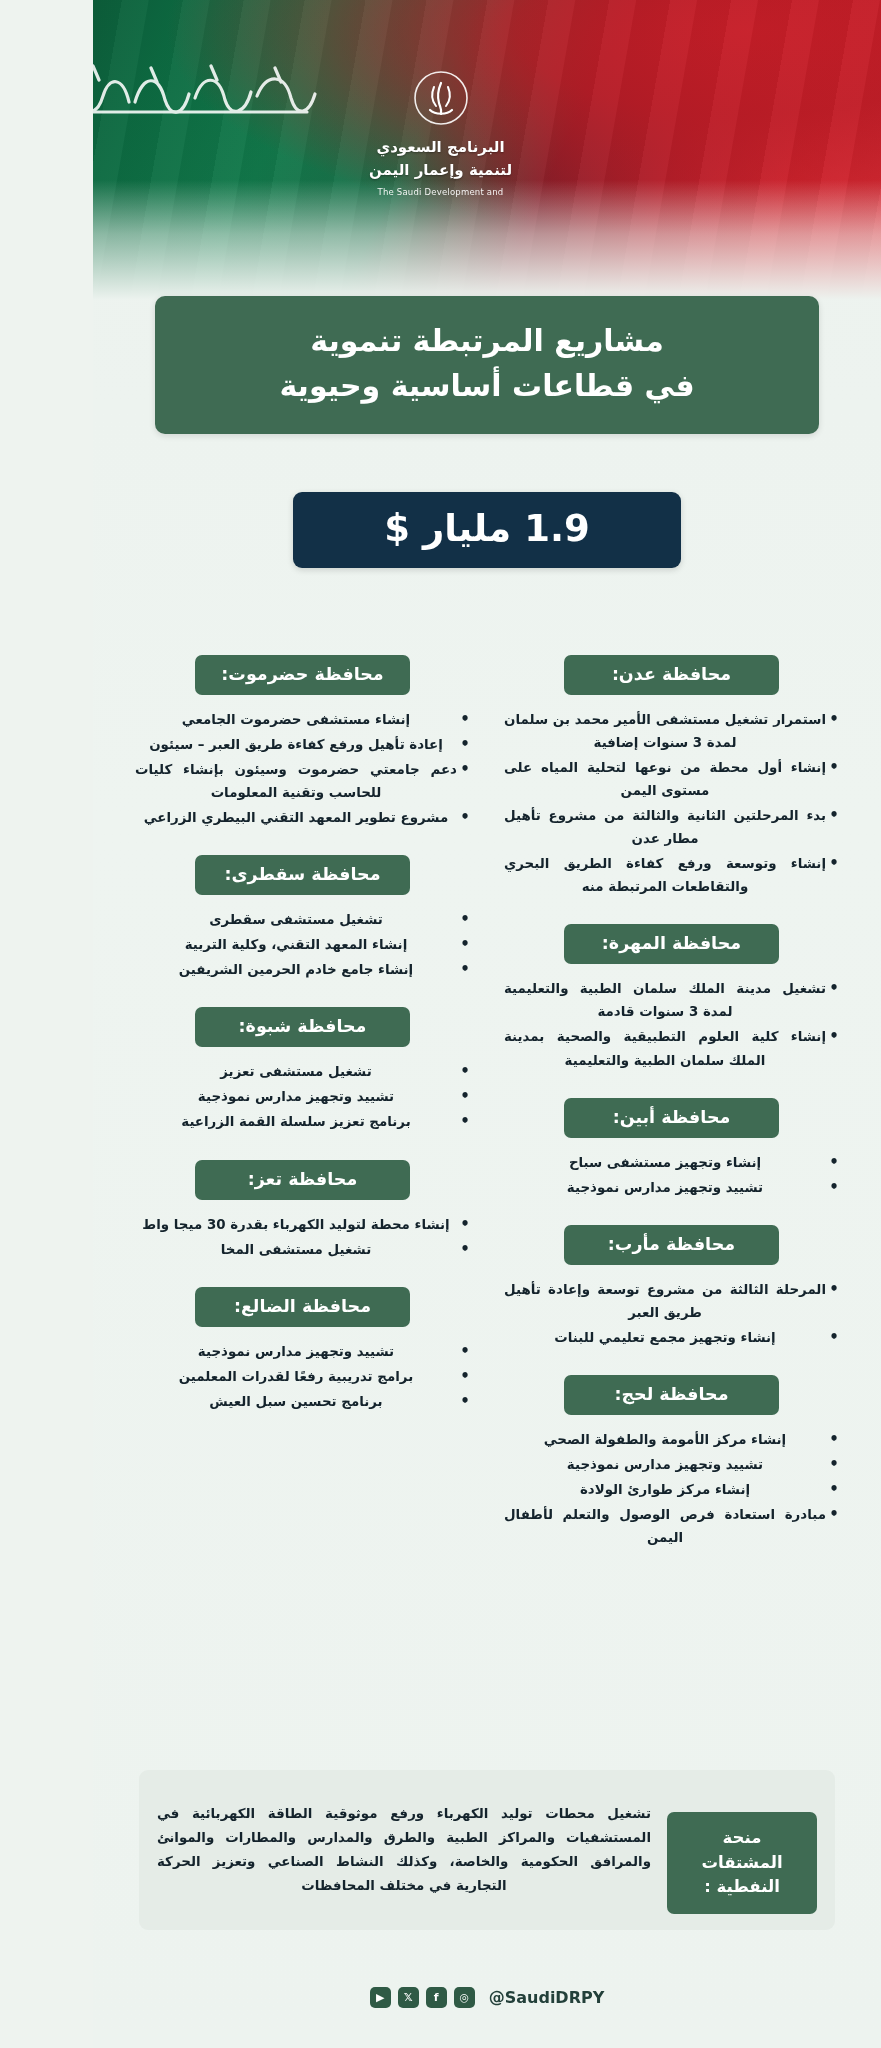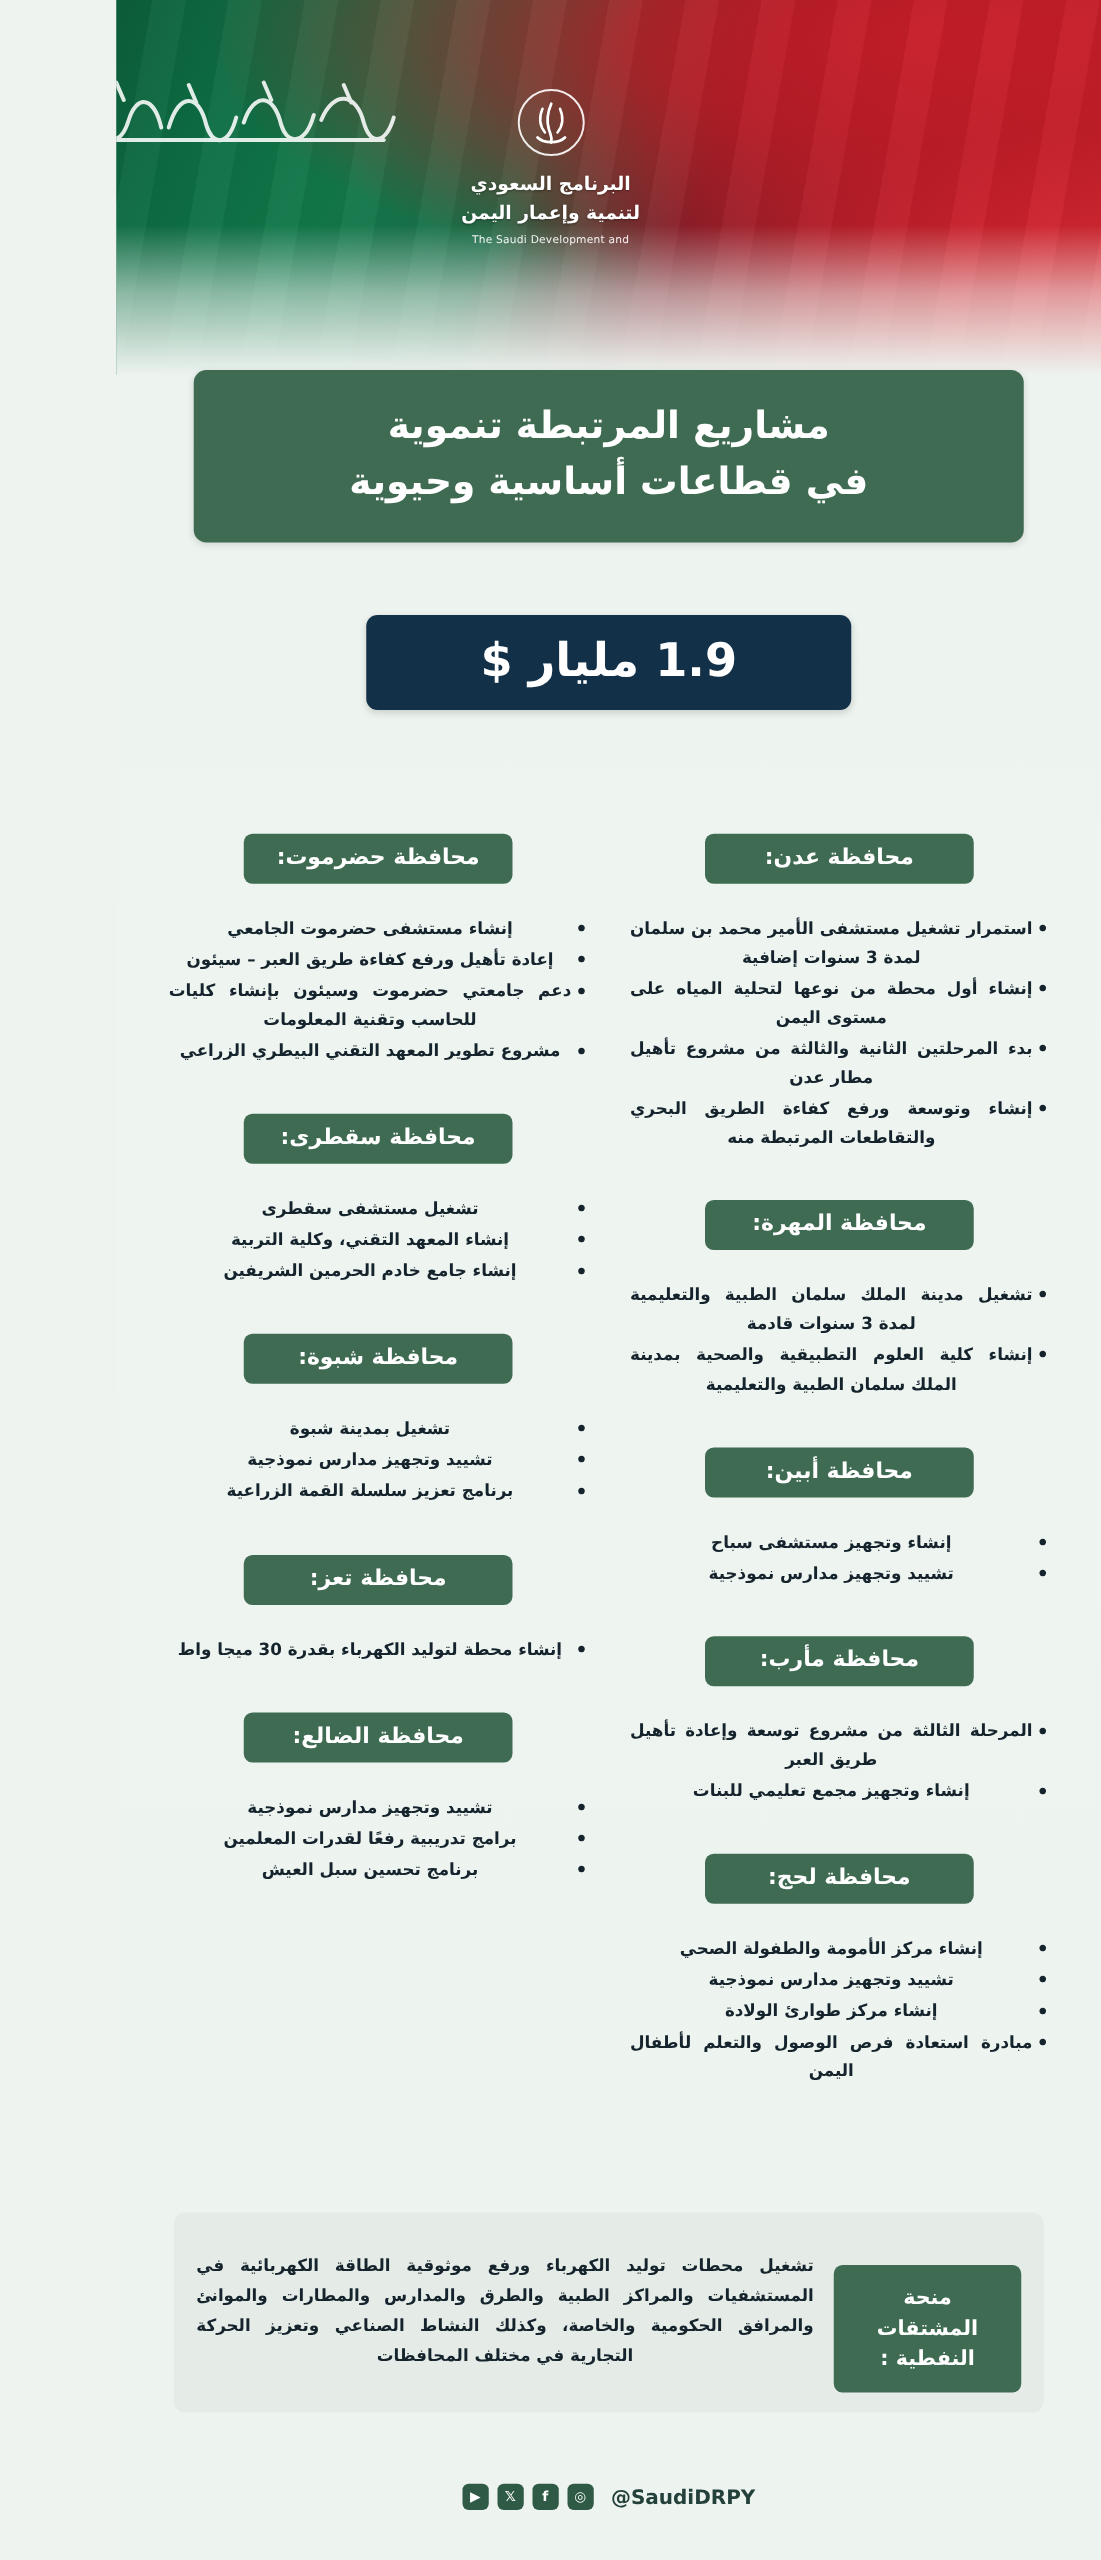--- a/index.html
+++ b/index.html
@@ -133,21 +133,21 @@
   .gov-head {
     background: #3f6b53;
     color: #fff;
     font-weight: bold;
     font-size: 17.5px;
     border-radius: 7px;
     padding: 9px 18px 11px;
     text-align: center;
     display: inline-block;
     min-width: 215px;
-    margin: 12px auto;
+    margin: 0 auto;
   }
   .head-wrap { display: flex; justify-content: center; }
   .head-wrap.right { justify-content: flex-start; }
 
   ul.items {
     list-style: none;
     margin: 13px 6px 0 6px;
     padding: 0;
   }
   ul.items li {
@@ -366,32 +366,33 @@
           <li>إنشاء المعهد التقني، وكلية التربية</li>
           <li>إنشاء جامع خادم الحرمين الشريفين</li>
         </ul>
       </div>
 
       <div class="block">
         <div class="head-wrap">
           <div class="gov-head">محافظة  شبوة:</div>
         </div>
         <ul class="items">
-          <li>تشغيل بمدينة شبوة</li>
+          <li>تشغيل مستشفى تعزيز</li>
           <li>تشييد وتجهيز مدارس نموذجية</li>
           <li>برنامج تعزيز سلسلة القمة الزراعية</li>
         </ul>
       </div>
 
       <div class="block">
         <div class="head-wrap">
           <div class="gov-head">محافظة تعز:</div>
         </div>
         <ul class="items">
           <li>إنشاء محطة لتوليد الكهرباء بقدرة 30 ميجا واط</li>
+          <li>تشغيل مستشفى المخا</li>
         </ul>
       </div>
 
       <div class="block">
         <div class="head-wrap">
           <div class="gov-head">محافظة الضالع:</div>
         </div>
         <ul class="items">
           <li>تشييد وتجهيز مدارس نموذجية</li>
           <li>برامج تدريبية رفعًا لقدرات المعلمين</li>

